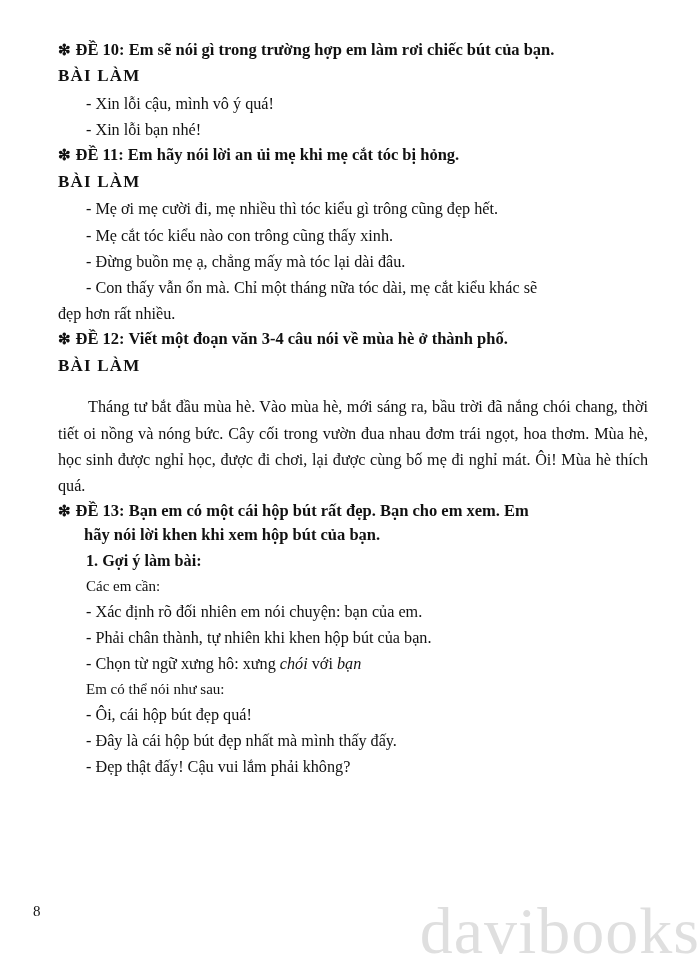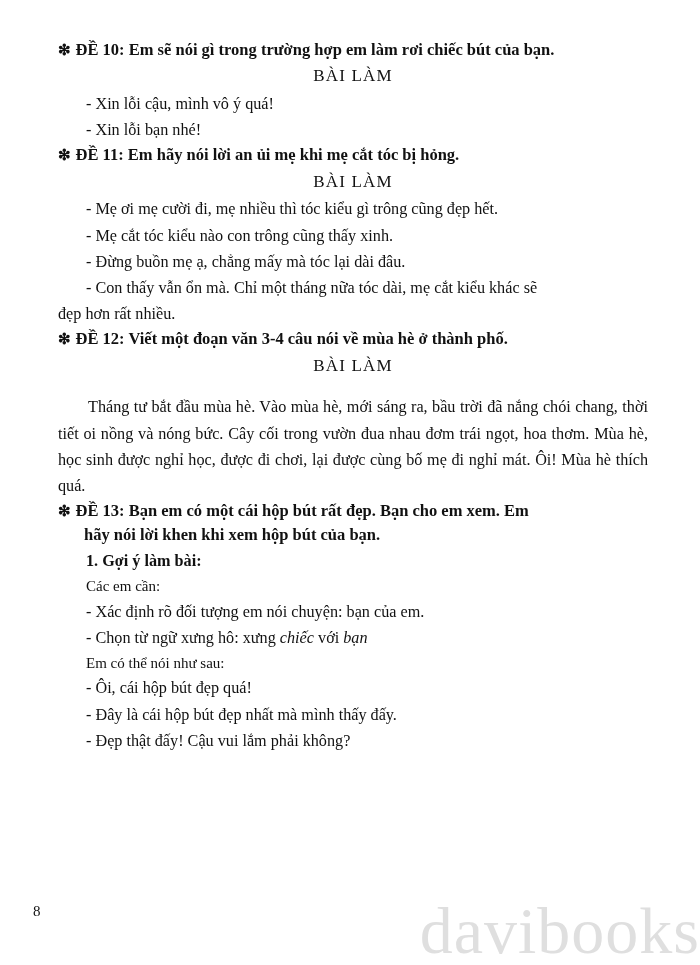--- a/index.html
+++ b/index.html
@@ -39,22 +39,22 @@
   .heading .flower {
     font-size: 15px;
     margin-right: 5px;
   }
   .heading .hang {
     display: block;
     padding-left: 26px;
     text-indent: 0;
   }
   .center-title {
-    text-align: center;
-    font-weight: normal;
+    text-align: left;
+    font-weight: bold;
     font-size: 17px;
     letter-spacing: 1.2px;
     line-height: 1.5;
     margin: 1px 0 2px 0;
   }
   .line {
     font-size: 16.2px;
     line-height: 1.62;
     padding-left: 28px;
   }
@@ -152,22 +152,23 @@
       <div class="line indent-para">Tháng tư bắt đầu mùa hè. Vào mùa hè, mới sáng ra, bầu trời đã nắng chói chang, thời tiết oi nồng và nóng bức. Cây cối trong vườn đua nhau đơm trái ngọt, hoa thơm. Mùa hè, học sinh được nghỉ học, được đi chơi, lại được cùng bố mẹ đi nghỉ mát. Ôi! Mùa hè thích quá.</div>
     </div>
 
     <div class="blk">
       <div class="heading">
         <span class="flower">❇</span><span>ĐỀ 13: Bạn em có một cái hộp bút rất đẹp. Bạn cho em xem. Em</span>
         <span class="hang">hãy nói lời khen khi xem hộp bút của bạn.</span>
       </div>
       <div class="subhead">1. Gợi ý làm bài:</div>
       <div class="plain">Các em cần:</div>
-      <div class="line">- Xác định rõ đối tượng em nói chuyện: bạn của em.</div>
-      <div class="line"><span>- Chọn từ ngữ xưng hô: xưng </span><span class="ital">chiếc</span><span> với </span><span class="ital">bạn</span></div>
+      <div class="line">- Xác định rõ đối nhiên em nói chuyện: bạn của em.</div>
+      <div class="line">- Phải chân thành, tự nhiên khi khen hộp bút của bạn.</div>
+      <div class="line"><span>- Chọn từ ngữ xưng hô: xưng </span><span class="ital">chói</span><span> với </span><span class="ital">bạn</span></div>
       <div class="plain">Em có thể nói như sau:</div>
       <div class="line">- Ôi, cái hộp bút đẹp quá!</div>
       <div class="line">- Đây là cái hộp bút đẹp nhất mà mình thấy đấy.</div>
       <div class="line">- Đẹp thật đấy! Cậu vui lắm phải không?</div>
     </div>
 
   </div>
 
   <div class="page-number">8</div>
 

